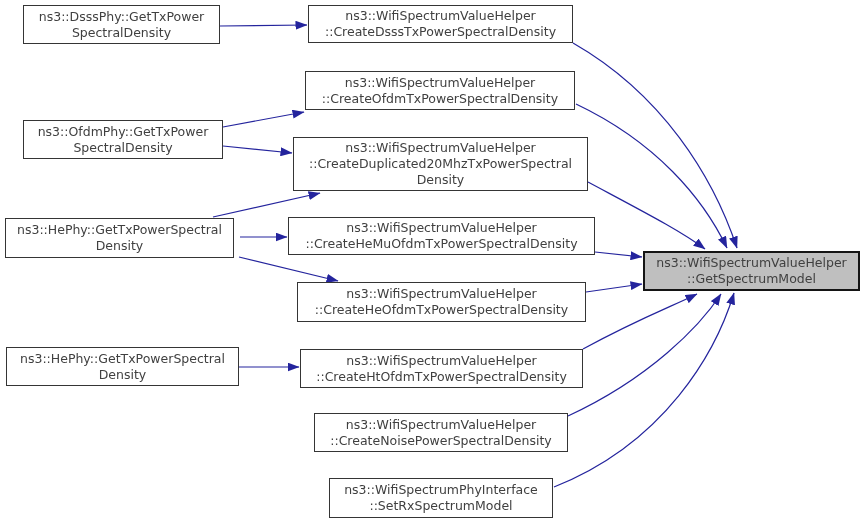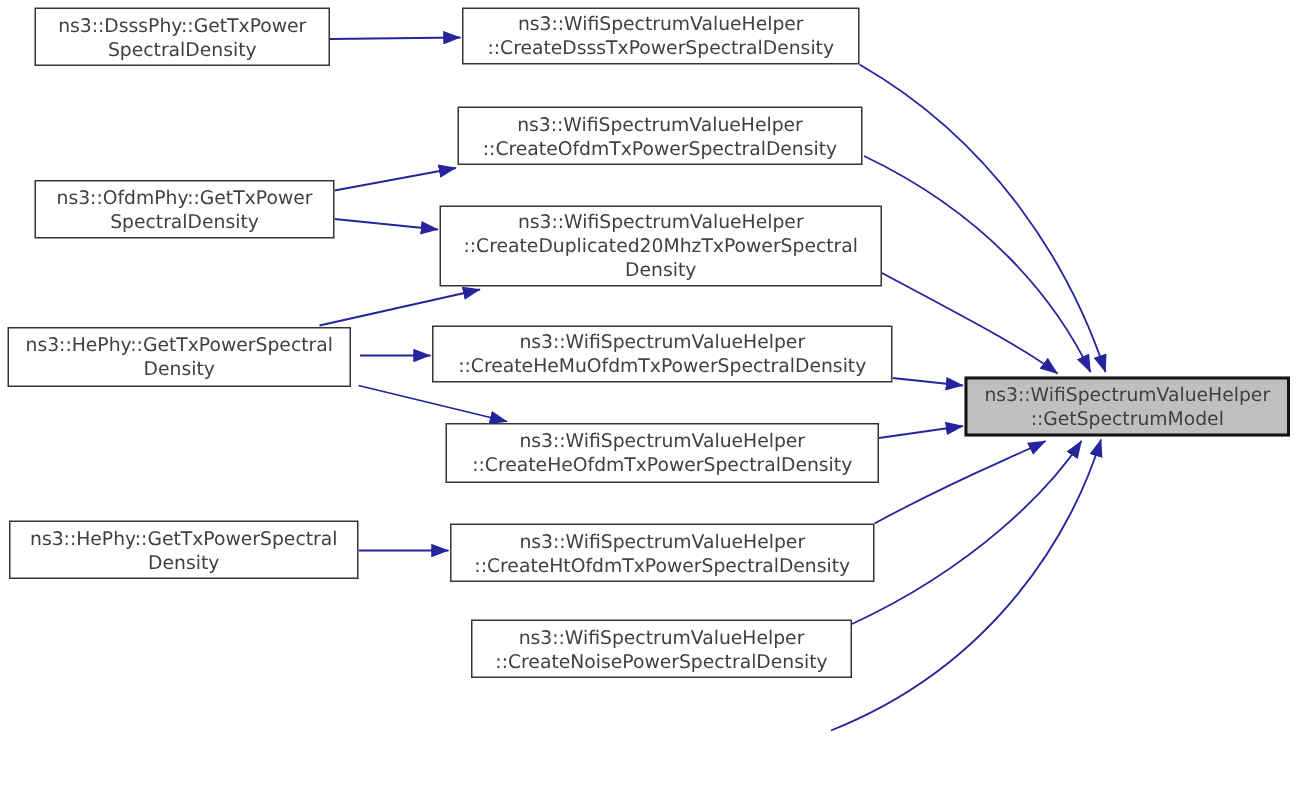--- a/index.html
+++ b/index.html
@@ -109,17 +109,19 @@
 
   <div class="node" style="left:297px; top:282px; width:289px; height:40px">ns3::WifiSpectrumValueHelper
 ::CreateHeOfdmTxPowerSpectralDensity</div>
 
   <div class="node" style="left:300px; top:349px; width:283px; height:39px">ns3::WifiSpectrumValueHelper
 ::CreateHtOfdmTxPowerSpectralDensity</div>
 
   <div class="node" style="left:314px; top:413px; width:254px; height:39px">ns3::WifiSpectrumValueHelper
 ::CreateNoisePowerSpectralDensity</div>
 
+  <div class="node" style="left:329px; top:478px; width:224px; height:40px">ns3::WifiSpectrumPhyInterface
+::SetRxSpectrumModel</div>
 
   <div class="node highlight" style="left: 643px; top: 251px; width: 217px; height: 40px; background-color: rgb(191, 191, 191);">ns3::WifiSpectrumValueHelper
 ::GetSpectrumModel</div>
 
 </div>
 
 </body></html>

